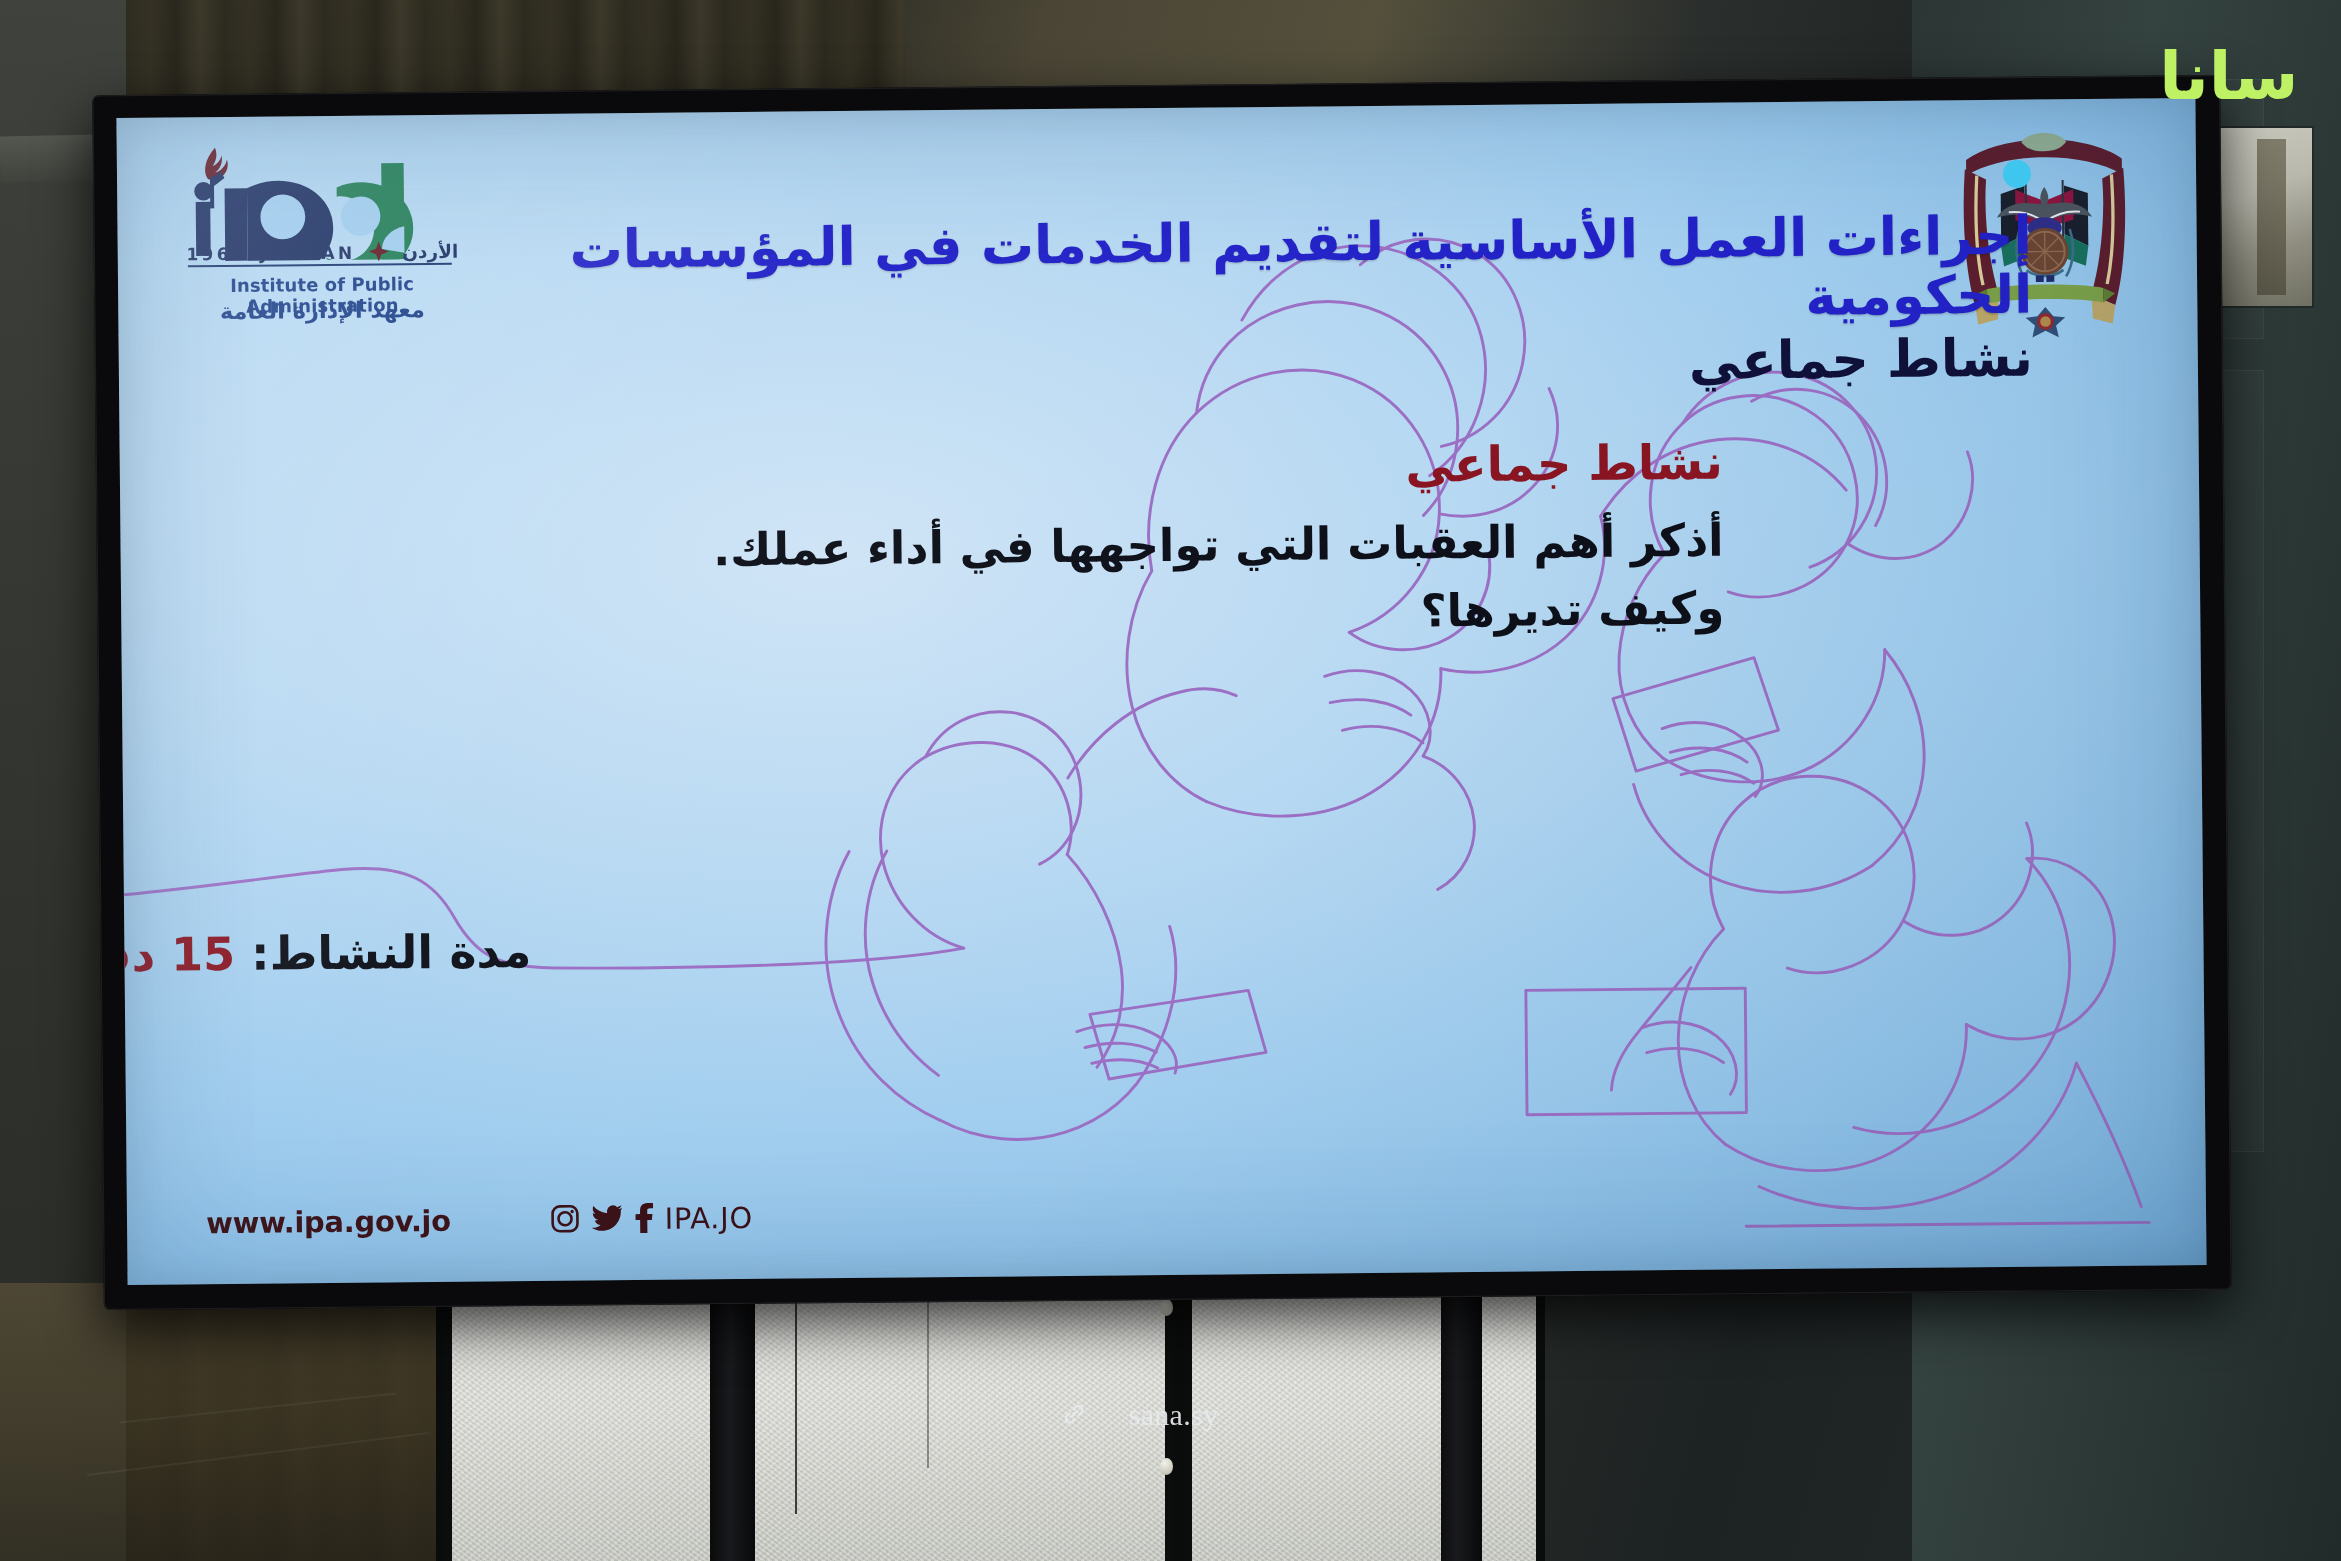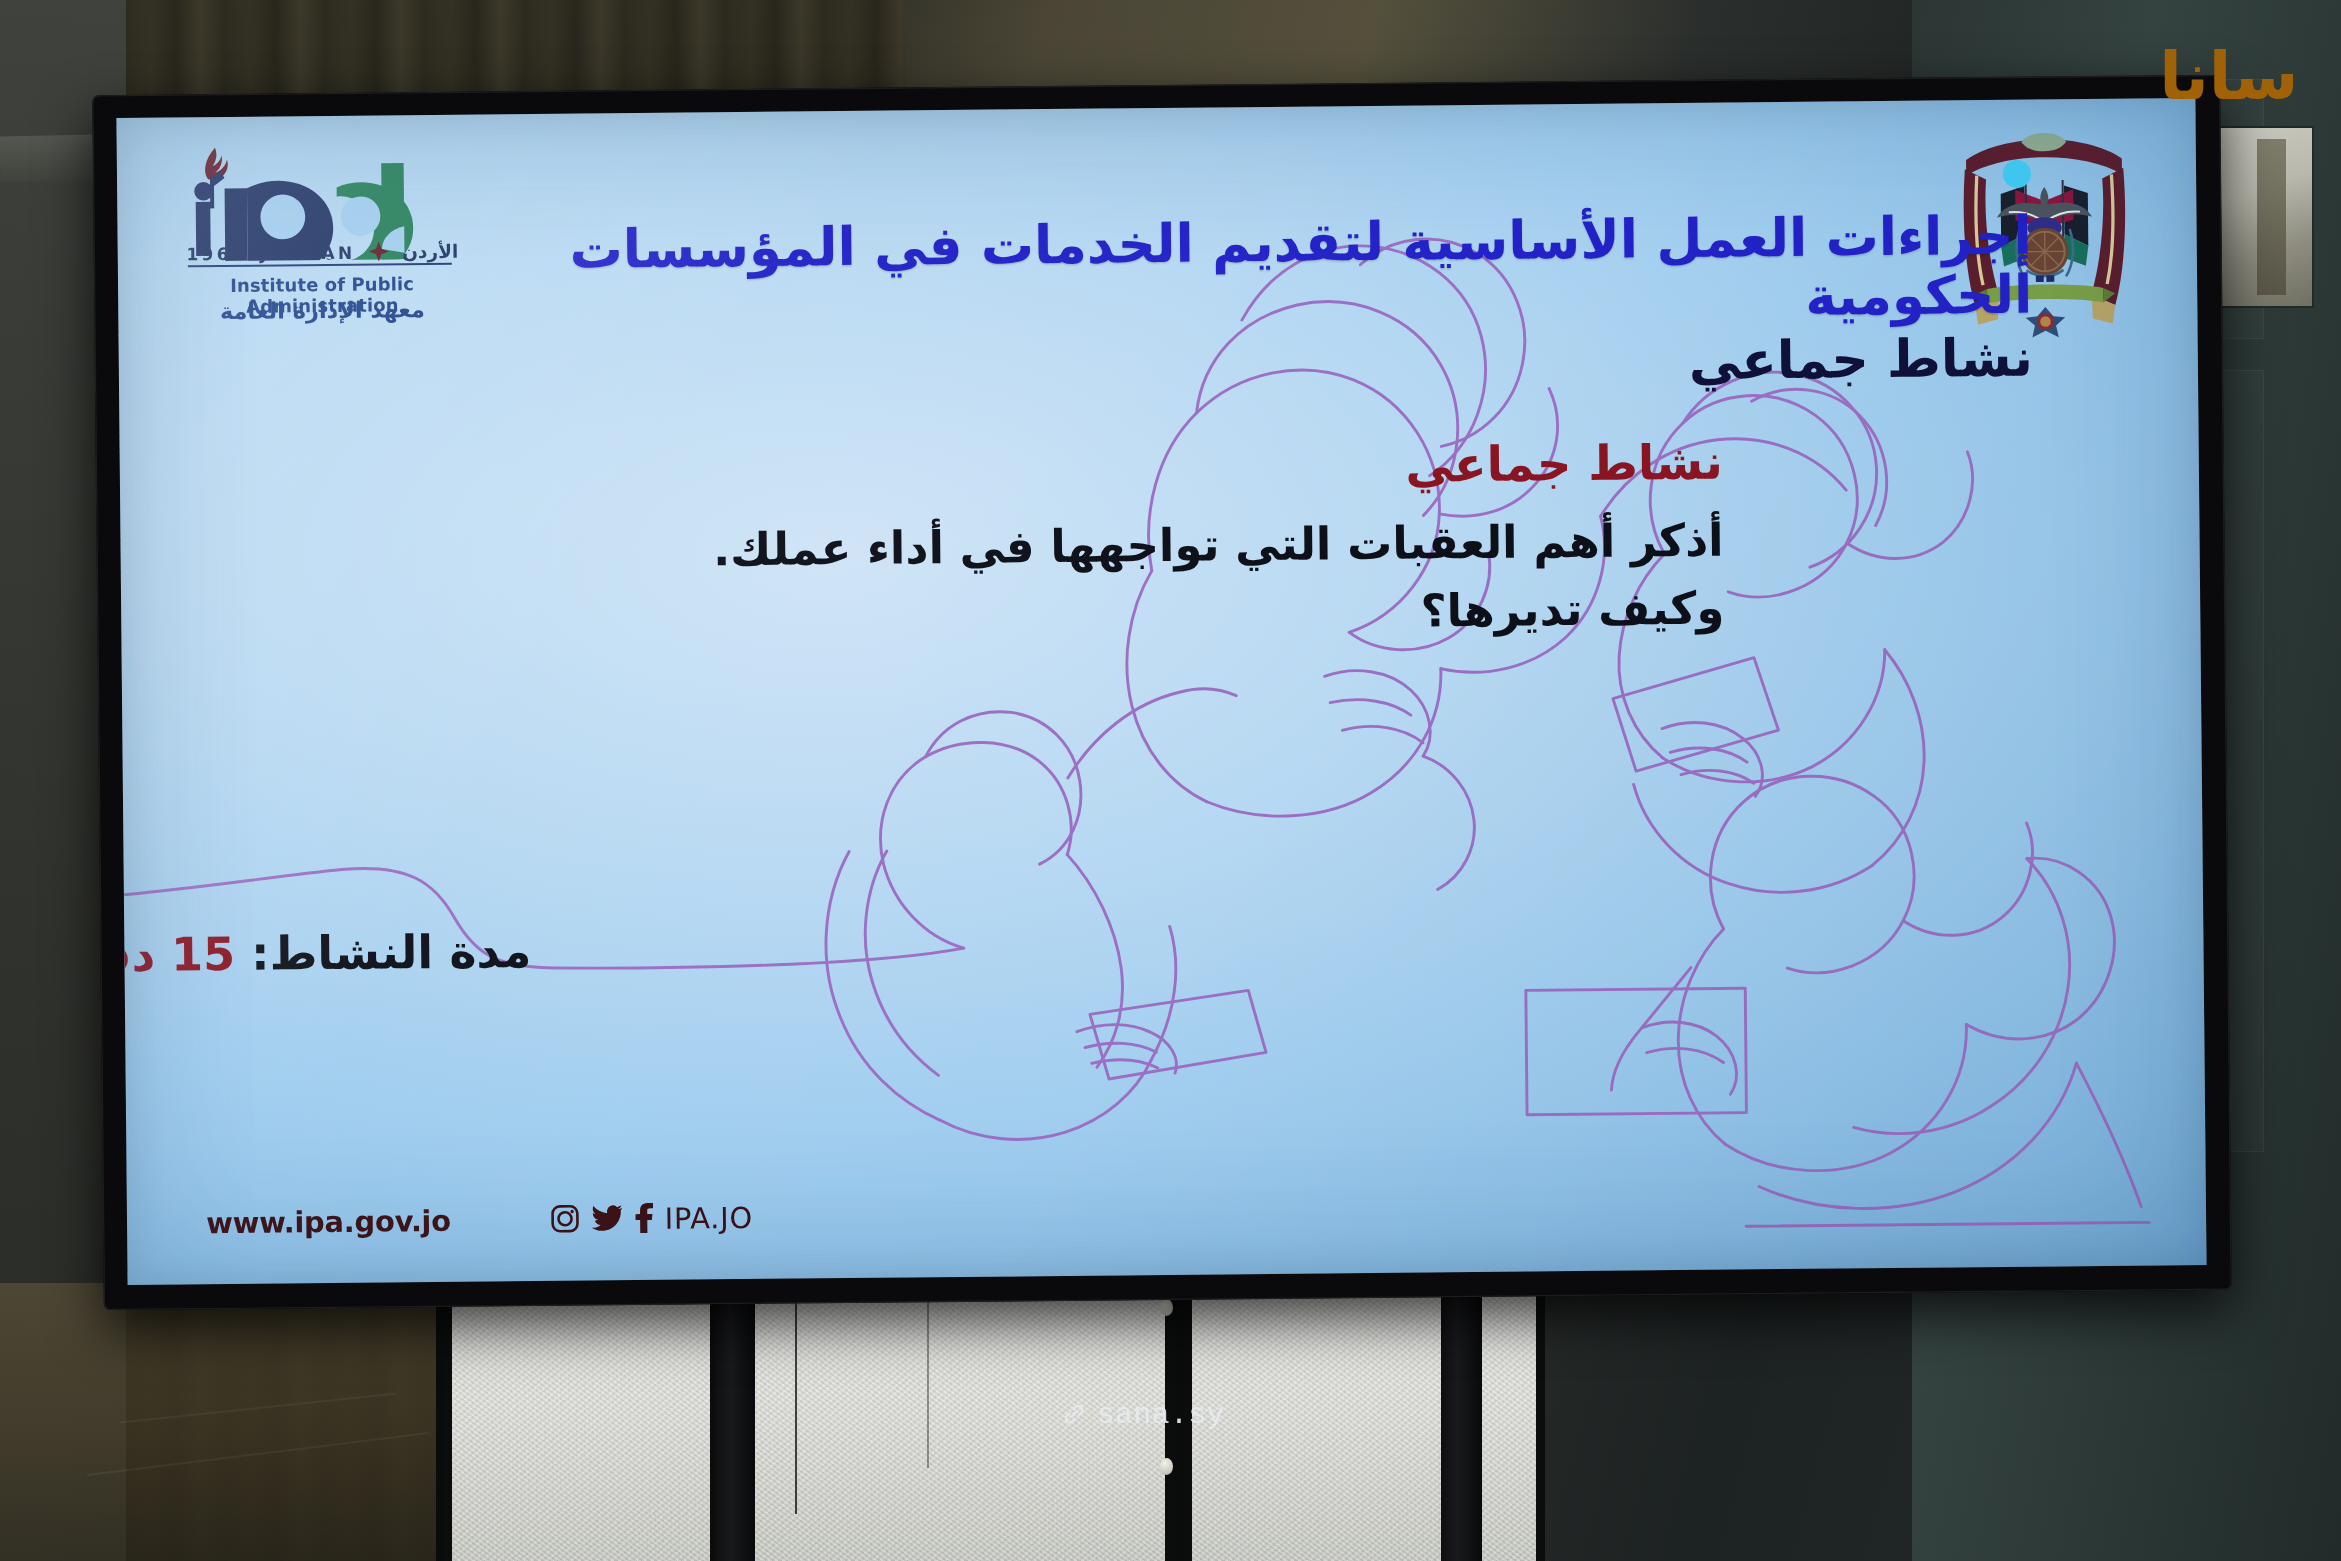--- a/index.html
+++ b/index.html
@@ -104,28 +104,28 @@
     display:flex;align-items:center;gap:99px;}
   .footer-url{font-size:29px;font-weight:700;color:#3a0d12;font-family:"DejaVu Sans",sans-serif;letter-spacing:-0.3px;}
   .footer-social{display:flex;align-items:center;gap:10.6px;}
   .footer-handle{font-size:29px;font-weight:400;color:#3a0d12;font-family:"DejaVu Sans",sans-serif;letter-spacing:0.7px;}
 
   
   .lineart{position:absolute;left:0;top:0;width:100%;height:100%;pointer-events:none;}
 
   
   .sana-wm{position:absolute;right:41px;top:44px;width:311px;height:152px;z-index:40;direction:ltr;}
-  .sana-ar{position:absolute;right:2.6px;top:0;font-size:66px;font-weight:700;color:#a16207;
+  .sana-ar{position:absolute;right:2.6px;top:0;font-size:66px;font-weight:700;color:#bef264;
     font-family:"DejaVu Sans",sans-serif;line-height:1;direction:rtl;letter-spacing:-1.3px;}
   .sana-en{position:absolute;right:0;top:63px;font-size:83px;font-weight:700;color:#e9edf2;
     font-family:"DejaVu Sans",sans-serif;line-height:1;letter-spacing:-4px;}
   .sana-dot{position:absolute;right:270px;top:116px;width:28px;height:28px;border-radius:50%;background:#3fc6ef;}
 
   .sanasy-wm{position:absolute;left:1061px;top:1398px;z-index:45;display:flex;align-items:center;gap:9.3px;opacity:.92;}
-  .sanasy-wm .txt{font-size:30px;color:#e7ebef;font-family:Liberation Mono, monospace;letter-spacing:0.3px;}
+  .sanasy-wm .txt{font-size:30px;color:#e7ebef;font-family:Liberation Serif, serif;letter-spacing:0.3px;margin-left:32px;}
 </style>
 </head>
 <body>
 
 <div class="scene">
 
   <div class="room-wall"></div>
   <div class="wall-left-panel"></div>
   <div class="ceiling-beam"></div>
   <div class="curtain"></div>

